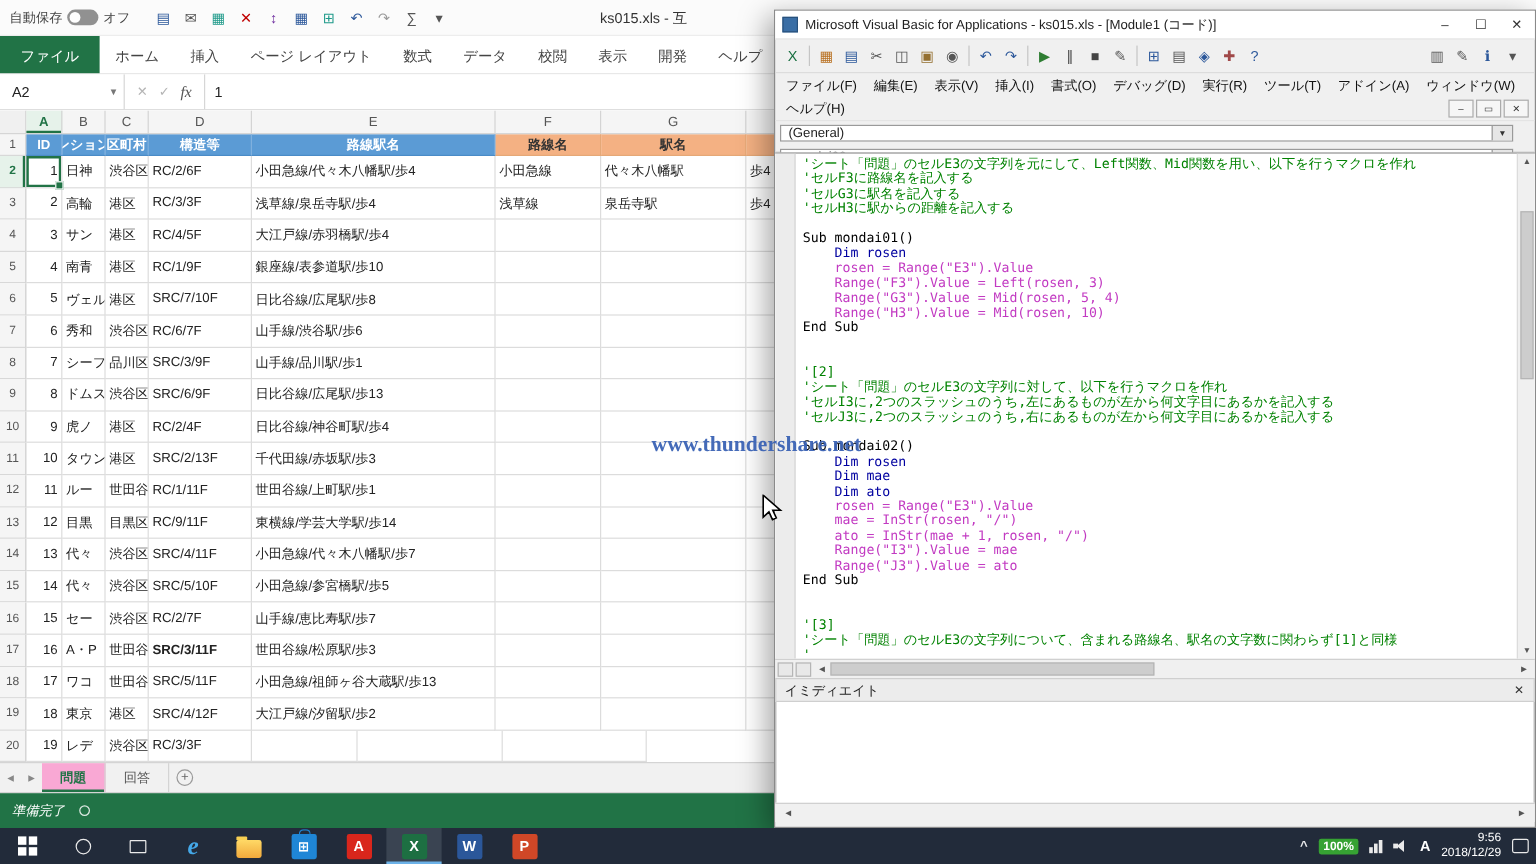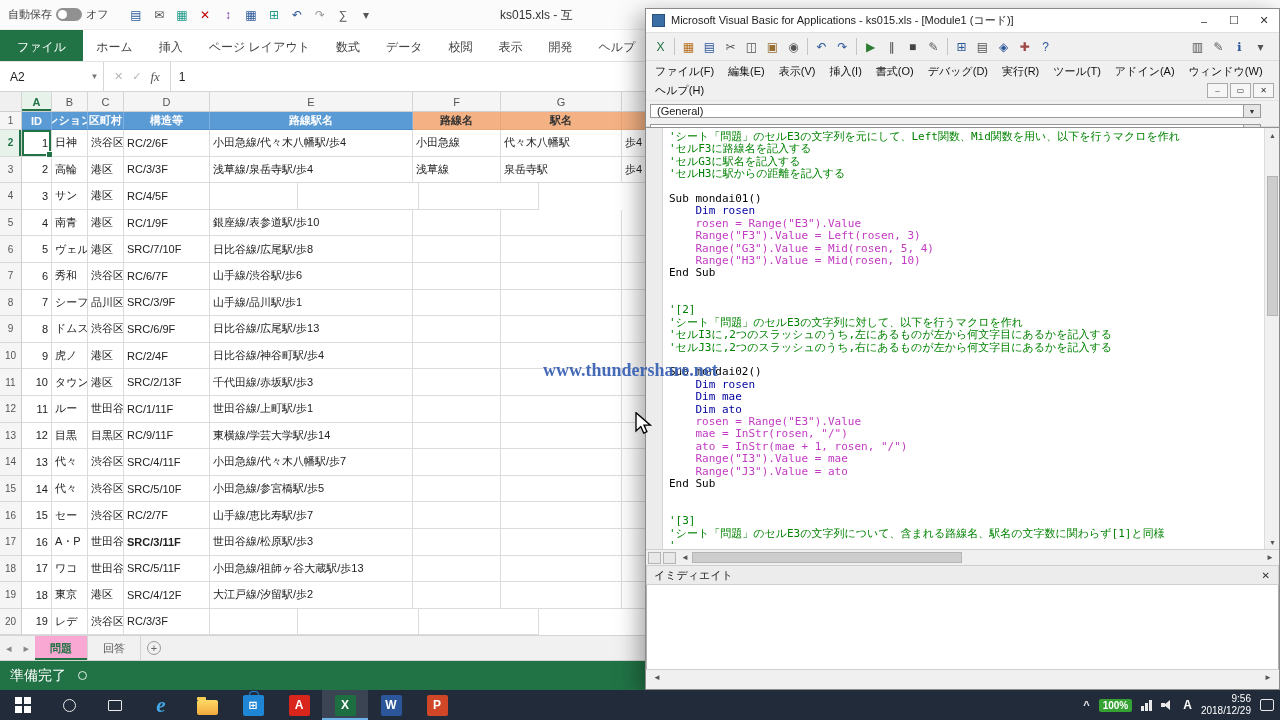--- a/index.html
+++ b/index.html
@@ -47,21 +47,21 @@
   .hdr-orange{background:#f4b183;color:#333;border-right-color:#e5a877;border-bottom-color:#e5a877;}
   .xl-cell.active{box-shadow:inset 0 0 0 2px #217346;position:relative;overflow:visible;}
   .xl-cell.active::after{content:"";position:absolute;right:-2px;bottom:-2px;width:5px;height:5px;background:#217346;border:1px solid #fff;}
 
   .xl-sheets{position:absolute;left:0;top:635px;width:1280px;height:26px;display:flex;align-items:stretch;background:#f1f1f1;border-top:1px solid #d4d4d4;border-bottom:1px solid #d4d4d4;font-size:11px;}
   .snav{display:flex;align-items:center;padding:0 6px;color:#888;}
   .sheet-tab{display:flex;align-items:center;padding:0 15px;border-right:1px solid #d4d4d4;color:#555;}
   .sheet-tab.active{background:#f9a8d4;color:#217346;font-weight:bold;box-shadow:inset 0 -2px 0 #217346;}
   .sheet-plus{width:26px;display:flex;align-items:center;justify-content:center;color:#666;}
   .plus-circle{width:14px;height:14px;border:1px solid #999;border-radius:50%;display:flex;align-items:center;justify-content:center;font-size:11px;line-height:1;}
-  .xl-status{position:absolute;left:0;top:661px;width:1280px;height:29px;background:#217346;color:#fff;display:flex;align-items:center;padding-left:10px;font-size:14px;gap:12px;}
+  .xl-status{position:absolute;left:0;top:661px;width:1280px;height:29px;background:#217346;color:#fff;display:flex;align-items:center;padding-left:10px;font-size:11px;gap:12px;font-style:italic;}
   .rec-icon{width:9px;height:9px;border:1.5px solid #fff;border-radius:50%;display:inline-block;opacity:.85;}
 
   
   #vba{position:absolute;left:645px;top:8px;width:635px;height:682px;background:#f0f0f0;border:1px solid #8a8a8a;
        box-shadow:-6px 6px 22px rgba(0,0,0,.35);z-index:10;font-size:11px;color:#222;}
   .vb-title{height:24px;background:#fff;display:flex;align-items:center;padding-left:6px;gap:6px;border-bottom:1px solid #e0e0e0;}
   .vb-appicon{width:13px;height:13px;background:#3a6ea5;border:1px solid #28517c;display:inline-block;}
   .vb-title-text{font-size:11px;color:#222;white-space:nowrap;overflow:hidden;flex:1;}
   .vb-winbtns{display:flex;flex:none;}
   .vb-winbtn{width:30px;height:23px;display:flex;align-items:center;justify-content:center;color:#333;font-size:11px;}
@@ -238,20 +238,21 @@
             <div class="xl-cell" style="width: 88px;">浅草線</div>
             <div class="xl-cell" style="width: 121px;">泉岳寺駅</div>
             <div class="xl-cell" style="width: 120px;">歩4</div>
           </div>
           <div class="xl-row" style="height: 26.6px;">
             <div class="xl-gut" style="width: 22px;">4</div>
             <div class="xl-cell num" style="width: 30px;">3</div>
             <div class="xl-cell" style="width: 36px;">サン</div>
             <div class="xl-cell" style="width: 36px;">港区</div>
             <div class="xl-cell" style="width: 86px;">RC/4/5F</div>
+            <div class="xl-cell" style="width: 203px;">大江戸線/赤羽橋駅/歩4</div>
             <div class="xl-cell" style="width: 88px;"></div>
             <div class="xl-cell" style="width: 121px;"></div>
             <div class="xl-cell" style="width: 120px;"></div>
           </div>
           <div class="xl-row" style="height: 26.6px;">
             <div class="xl-gut" style="width: 22px;">5</div>
             <div class="xl-cell num" style="width: 30px;">4</div>
             <div class="xl-cell" style="width: 36px;">南青</div>
             <div class="xl-cell" style="width: 36px;">港区</div>
             <div class="xl-cell" style="width: 86px;">RC/1/9F</div>

